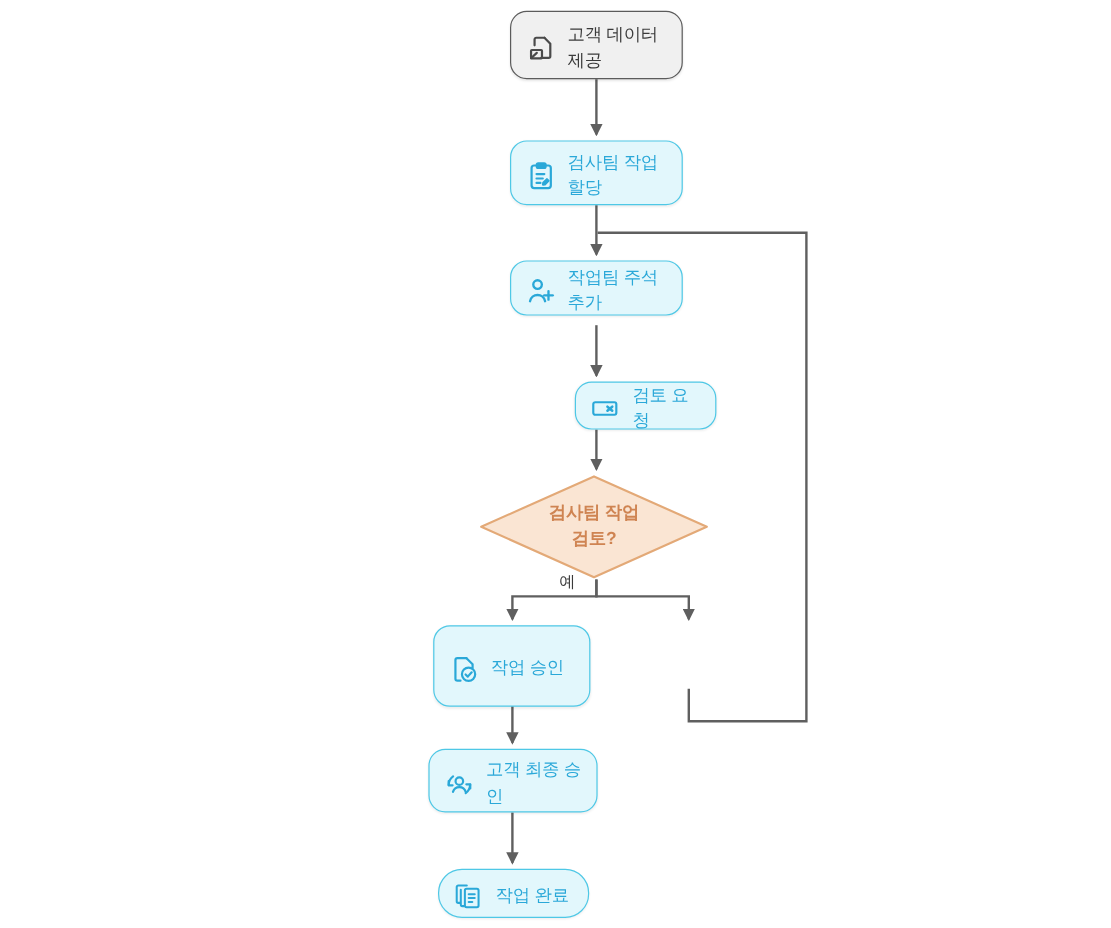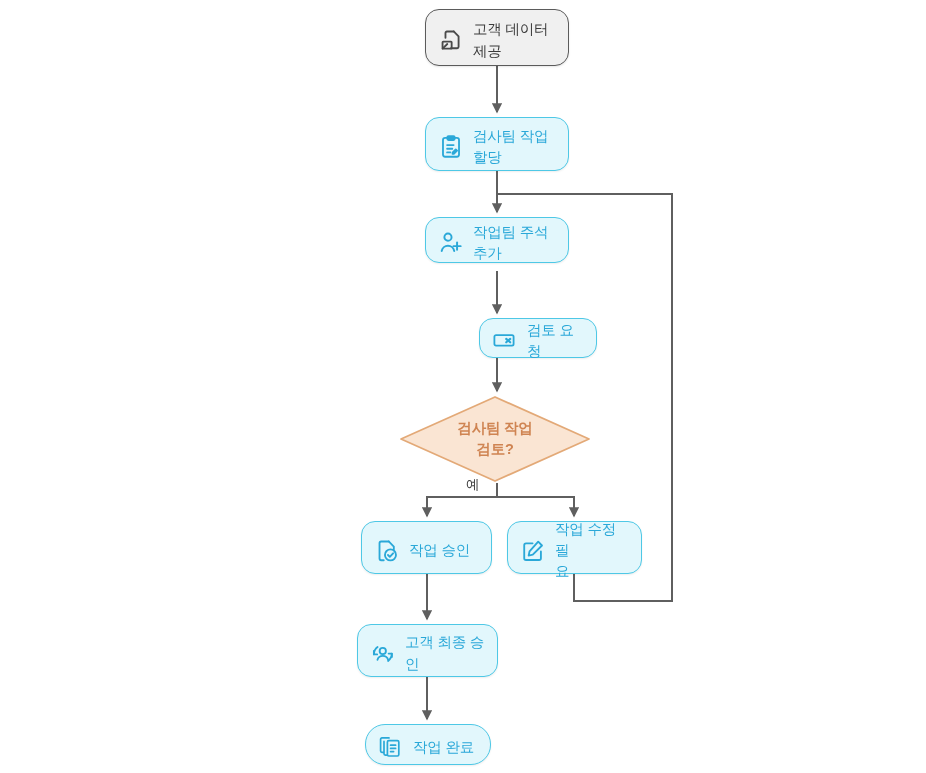--- a/index.html
+++ b/index.html
@@ -182,42 +182,32 @@
   </div>
 
   <div class="decision" style="left:399px; top:395px; width:192px; height:88px;">
     <svg viewBox="0 0 192 88" width="192" height="88" style="position:absolute; left:0; top:0;">
       <polygon points="96,2 190,44 96,86 2,44" fill="#fae5d3" stroke="#e3a977" stroke-width="1.8" stroke-linejoin="round"></polygon>
     </svg>
     <span class="dtext">검사팀 작업
 검토?</span>
   </div>
 
-  <div class="node proc" style="left:361px; top:521px; width:131px; height:53px;">
+  <div class="node proc" style="left:361px; top:521px; width:131px; height:68px;">
     <span class="icon">
       <svg viewBox="0 0 24 24" width="26" height="26" fill="none" stroke="#2aa8d8" stroke-width="1.7" stroke-linecap="round" stroke-linejoin="round">
         <path d="M13.6 3.2 H6.6 a1.5 1.5 0 0 0 -1.5 1.5 V19 a1.5 1.5 0 0 0 1.5 1.5 H9"></path>
         <path d="M13.6 3.2 L18.3 7.9 V10.6"></path>
         <circle cx="15.2" cy="15.6" r="5.1"></circle>
         <path d="M12.9 15.7 L14.6 17.4 L17.6 14.1"></path>
       </svg>
     </span>
     <span class="label">작업 승인</span>
   </div>
 
-  <div class="node proc" style="left:507px; top:521px; width:135px; height:53px;">
-    <span class="icon">
-      <svg viewBox="0 0 24 24" width="26" height="26" fill="none" stroke="#2aa8d8" stroke-width="1.7" stroke-linecap="round" stroke-linejoin="round">
-        <path d="M19.3 12.4 V18.6 a1.7 1.7 0 0 1 -1.7 1.7 H5.6 a1.7 1.7 0 0 1 -1.7 -1.7 V6.6 a1.7 1.7 0 0 1 1.7 -1.7 H11.6"></path>
-        <path d="M16.8 3.4 L20.3 6.9 L11.8 15.4 L8.0 16.2 L8.8 12.4 Z"></path>
-      </svg>
-    </span>
-    <span class="label">작업 수정 필
-요</span>
-  </div>
 
   <div class="node proc" style="left:357px; top:624px; width:141px; height:53px;align-items:center;">
     <span class="icon">
       <svg viewBox="0 0 24 24" width="26" height="26" fill="none" stroke="#2aa8d8" stroke-width="1.7" stroke-linecap="round" stroke-linejoin="round">
         <circle cx="11.8" cy="9.2" r="2.9"></circle>
         <path d="M6.9 17.4 a5.1 5.1 0 0 1 9.8 0"></path>
         <path d="M3.6 12.2 a8.4 8.4 0 0 1 3.4 -6.6"></path>
         <path d="M20.1 11.8 a8.4 8.4 0 0 1 -3.4 6.6"></path>
         <path d="M3.6 9.2 L3.6 12.4 L6.6 12.4"></path>
         <path d="M20.2 14.8 L20.2 11.6 L17.2 11.6"></path>

